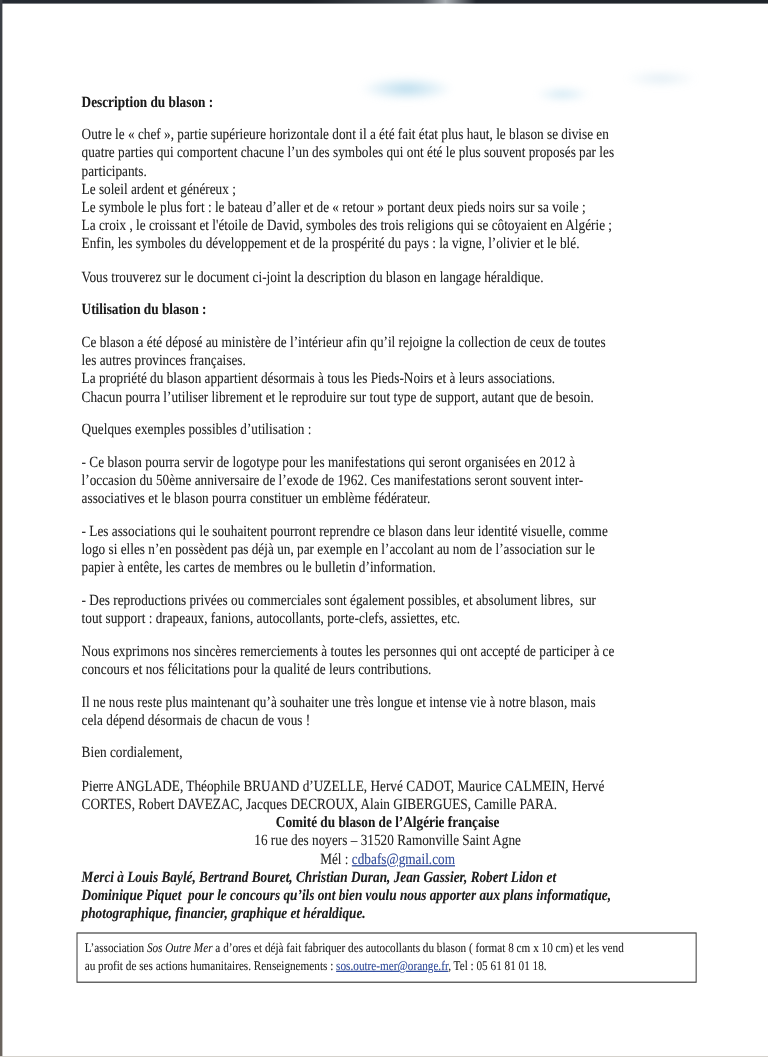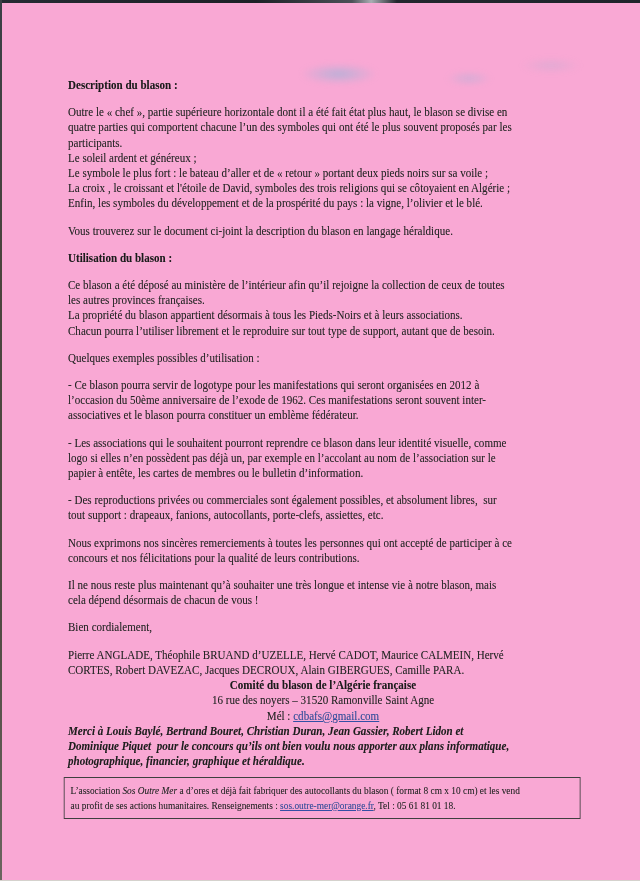--- a/index.html
+++ b/index.html
@@ -4,21 +4,21 @@
 <style>
   html,body { margin:0; padding:0; }
   body {
     width:640px; height:881px;
     background:#e9e9e9;
     font-family:"Liberation Serif","DejaVu Serif",serif;
   }
   .page {
     position:relative;
     width:640px; height:881px;
-    background:#f9a8d4;
+    background:#ffffff;
     overflow:hidden;
     color:#262626;
   }
   .edge-top {
     position:absolute; top:0; left:0; width:640px; height:3px;
     background:linear-gradient(90deg,#262b33 0%,#1d2127 40%,#4b5057 55%,#a8adb2 58%,#23272e 62%,#1f242b 100%);
   }
   .edge-left {
     position:absolute; top:0; left:0; width:2px; height:881px;
     background:linear-gradient(180deg,#3a3f46,#4a433d 30%,#514a43 70%,#6b655f);

